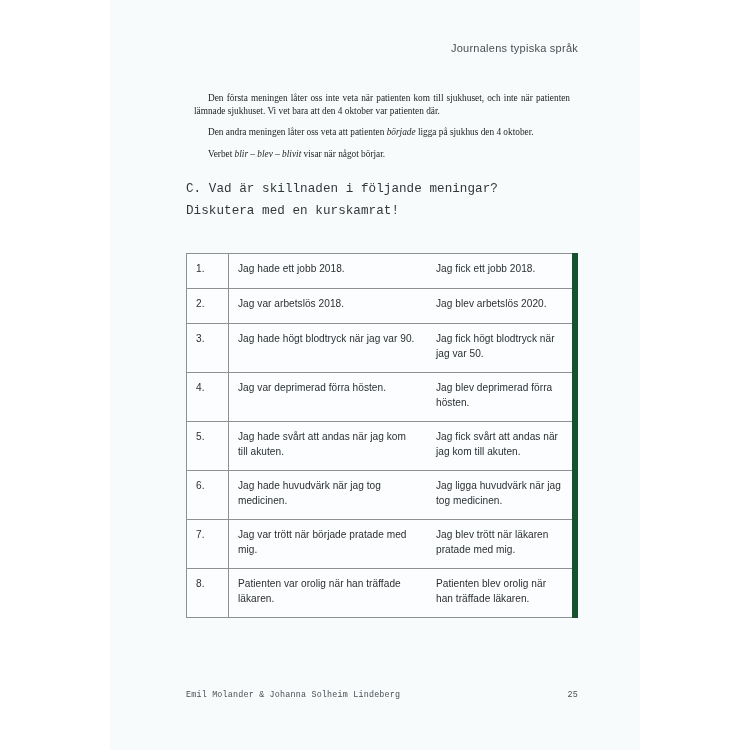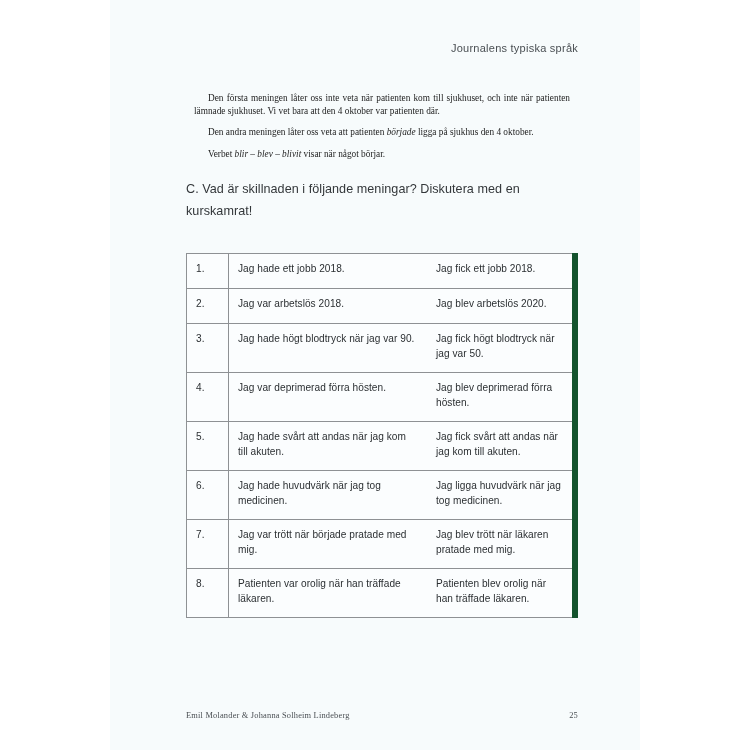--- a/index.html
+++ b/index.html
@@ -61,21 +61,21 @@
     text-indent: 14px;
   }
   .body-copy i { font-style: italic; }
 
   
   .section-heading {
     position: absolute;
     top: 178px;
     left: 0;
     width: 375px;
-    font-family: Liberation Sans, sans-serif;
+    font-family: Liberation Mono, monospace;
     font-size: 12.6px;
     line-height: 22px;
     color: #33373a;
     letter-spacing: .05px;
   }
 
   
   .ex-table {
     position: absolute;
     top: 253px;
@@ -105,27 +105,27 @@
     padding: 8px 10px 8px 9px;
   }
   .ex-table td.sent-a { width: 179px; }
   .ex-table td.sent-b { border-right: 6px solid #14532d; }
   .ex-table tr.short td { height: 18px; }
   .ex-table tr.tall  td { height: 32px; }
 
   
   .footer {
     position: absolute;
-    top: 711px;
+    top: 690px;
     left: 0;
     width: 392px;
     display: flex;
     justify-content: space-between;
     align-items: baseline;
-    font-family: Liberation Serif, serif;
+    font-family: Liberation Mono, monospace;
     font-size: 8.4px;
     letter-spacing: .2px;
     color: #4a4f53;
   }
 </style>
 </head>
 <body>
 
 <div class="page">
   <div class="content">

